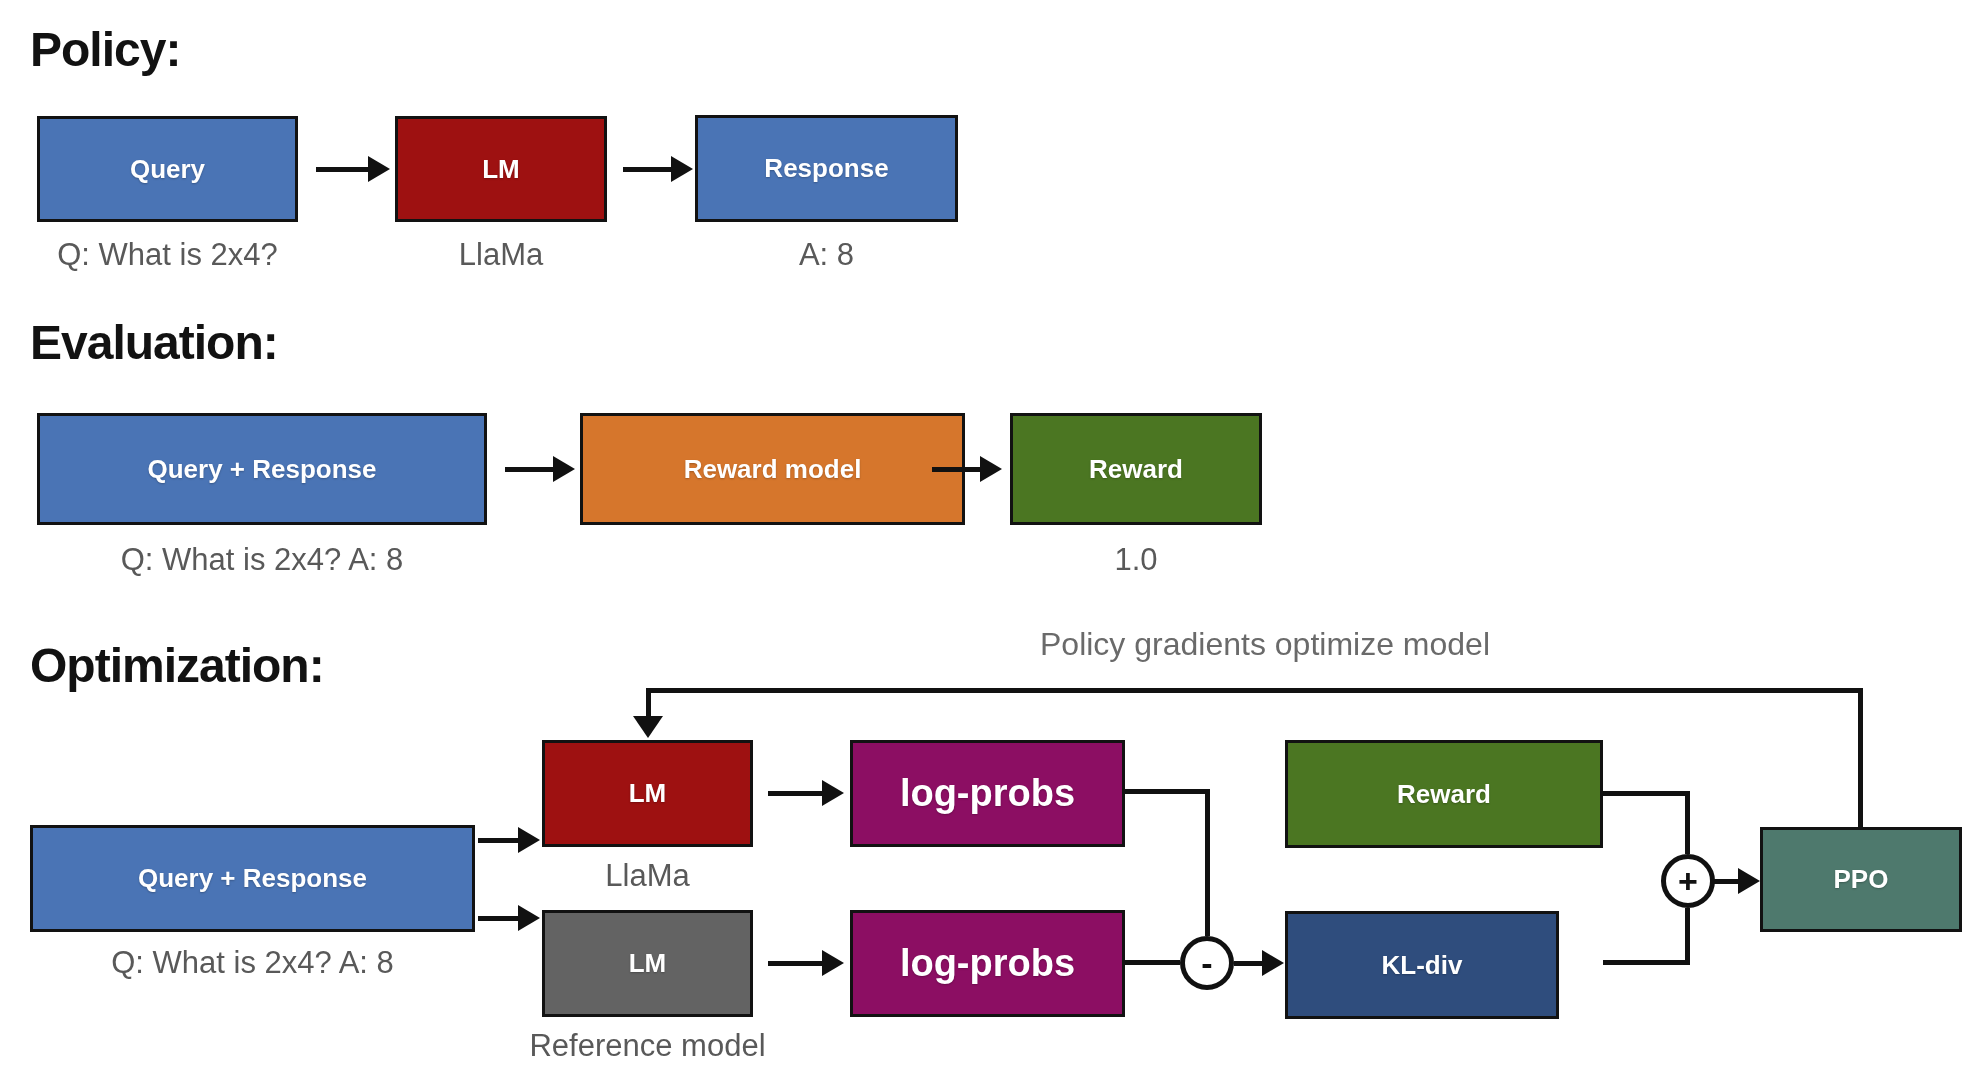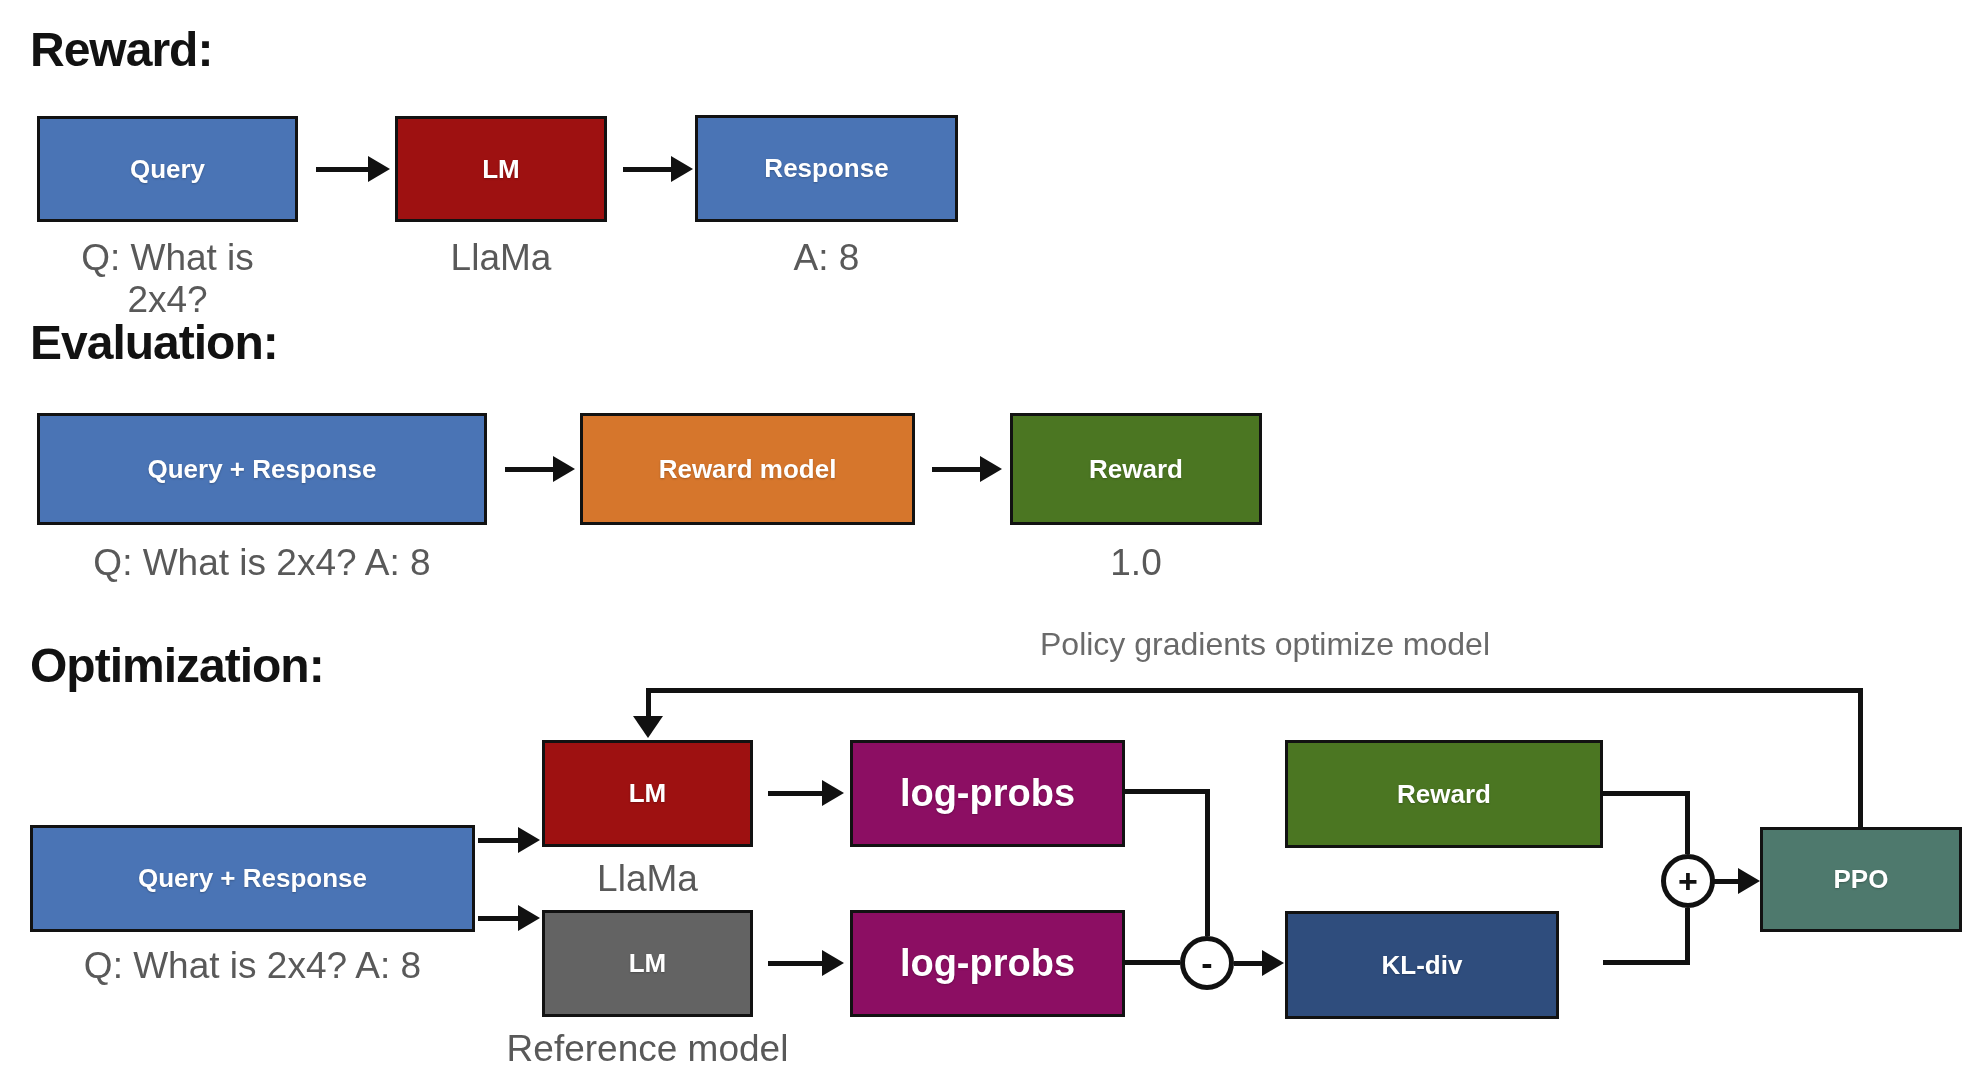--- a/index.html
+++ b/index.html
@@ -18,21 +18,21 @@
   .box{
     position:absolute;
     display:flex;align-items:center;justify-content:center;
     color:#ffffff;font-weight:700;font-size:26px;
     border:3px solid #121212;
     box-sizing:border-box;
     text-shadow:0 1px 2px rgba(0,0,0,0.25);
   }
   .sublabel{
     position:absolute;
-    color:#595959;font-size:37px;text-align:center;
+    color:#595959;font-size:31px;text-align:center;
   }
   .annotation{
     position:absolute;
     color:#6a6a6a;font-size:32px;text-align:center;
   }
   .hline,.vline{position:absolute;background:#111111;}
   .arrow-r{position:absolute;height:26px;display:flex;align-items:center;}
   .arrow-r .shaft{flex:1;height:5px;background:#111111;}
   .arrow-r .head{width:0;height:0;border-top:13px solid transparent;border-bottom:13px solid transparent;border-left:22px solid #111111;}
   .arrow-d{position:absolute;display:flex;flex-direction:column;align-items:center;}
@@ -44,21 +44,21 @@
     background:#ffffff;color:#111111;
     display:flex;align-items:center;justify-content:center;
     font-size:34px;font-weight:700;line-height:1;
   }
 </style>
 </head>
 <body>
 
 <div id="canvas">
 
-  <div class="heading" style="left:30px;top:22px;">Reward:</div>
+  <div class="heading" style="left:30px;top:22px;">Policy:</div>
 
   <div class="box" style="left: 37px; top: 116px; width: 261px; height: 106px; background: rgb(74, 116, 181);">
     <span>Query</span>
   </div>
   <div class="arrow-r" style="left:316px;top:156px;width:74px;">
       <div class="shaft"></div>
       <div class="head"></div>
     </div>
   <div class="box" style="left: 395px; top: 116px; width: 212px; height: 106px; background: rgb(158, 17, 17);">
     <span>LM</span>
@@ -77,21 +77,21 @@
 
   <div class="heading" style="left:30px;top:315px;">Evaluation:</div>
 
   <div class="box" style="left: 37px; top: 413px; width: 450px; height: 112px; background: rgb(74, 116, 181);">
     <span>Query + Response</span>
   </div>
   <div class="arrow-r" style="left:505px;top:456px;width:70px;">
       <div class="shaft"></div>
       <div class="head"></div>
     </div>
-  <div class="box" style="left: 580px; top: 413px; width: 335px; height: 112px; background: rgb(214, 118, 44);">
+  <div class="box" style="left: 580px; top: 413px; width: 385px; height: 112px; background: rgb(214, 118, 44);">
     <span>Reward model</span>
   </div>
   <div class="arrow-r" style="left:932px;top:456px;width:70px;">
       <div class="shaft"></div>
       <div class="head"></div>
     </div>
   <div class="box" style="left: 1010px; top: 413px; width: 252px; height: 112px; background: rgb(75, 118, 34);">
     <span>Reward</span>
   </div>
 

